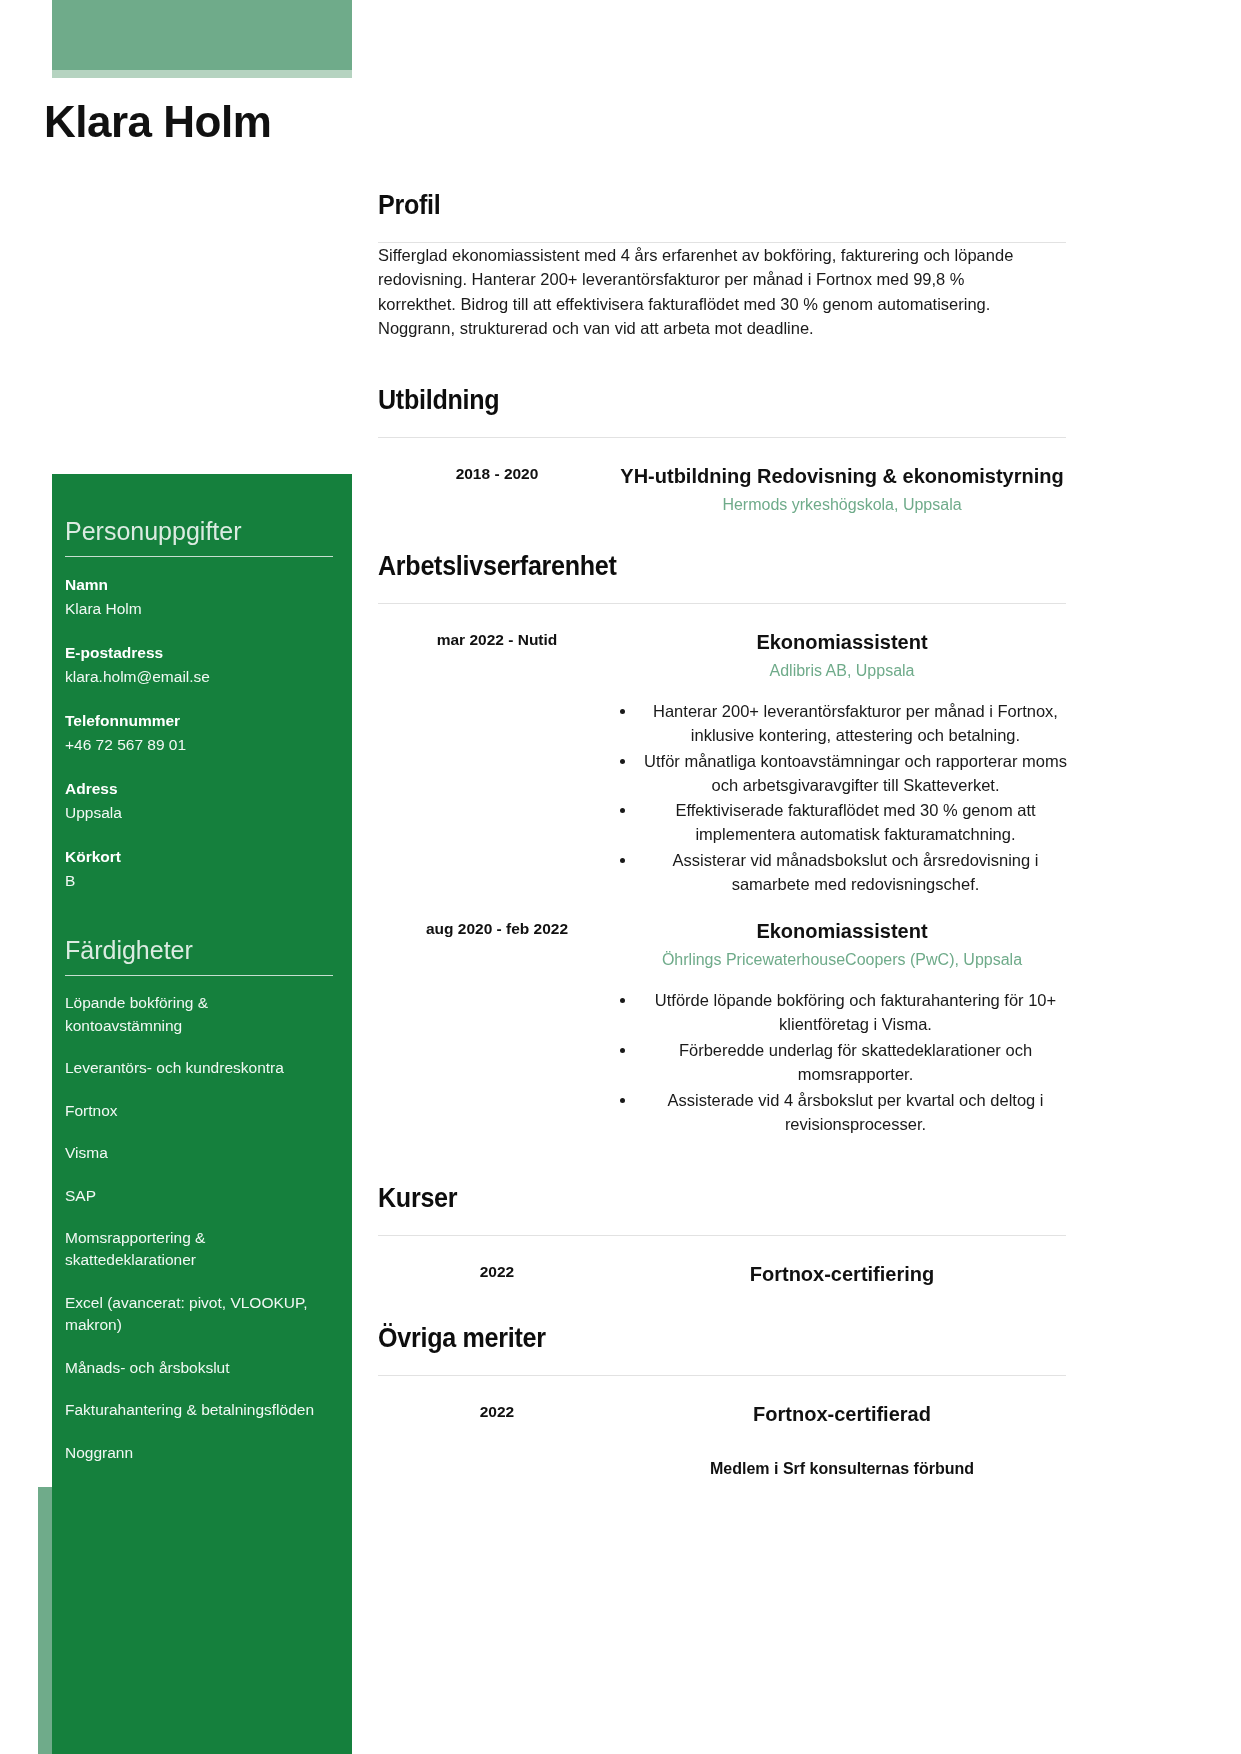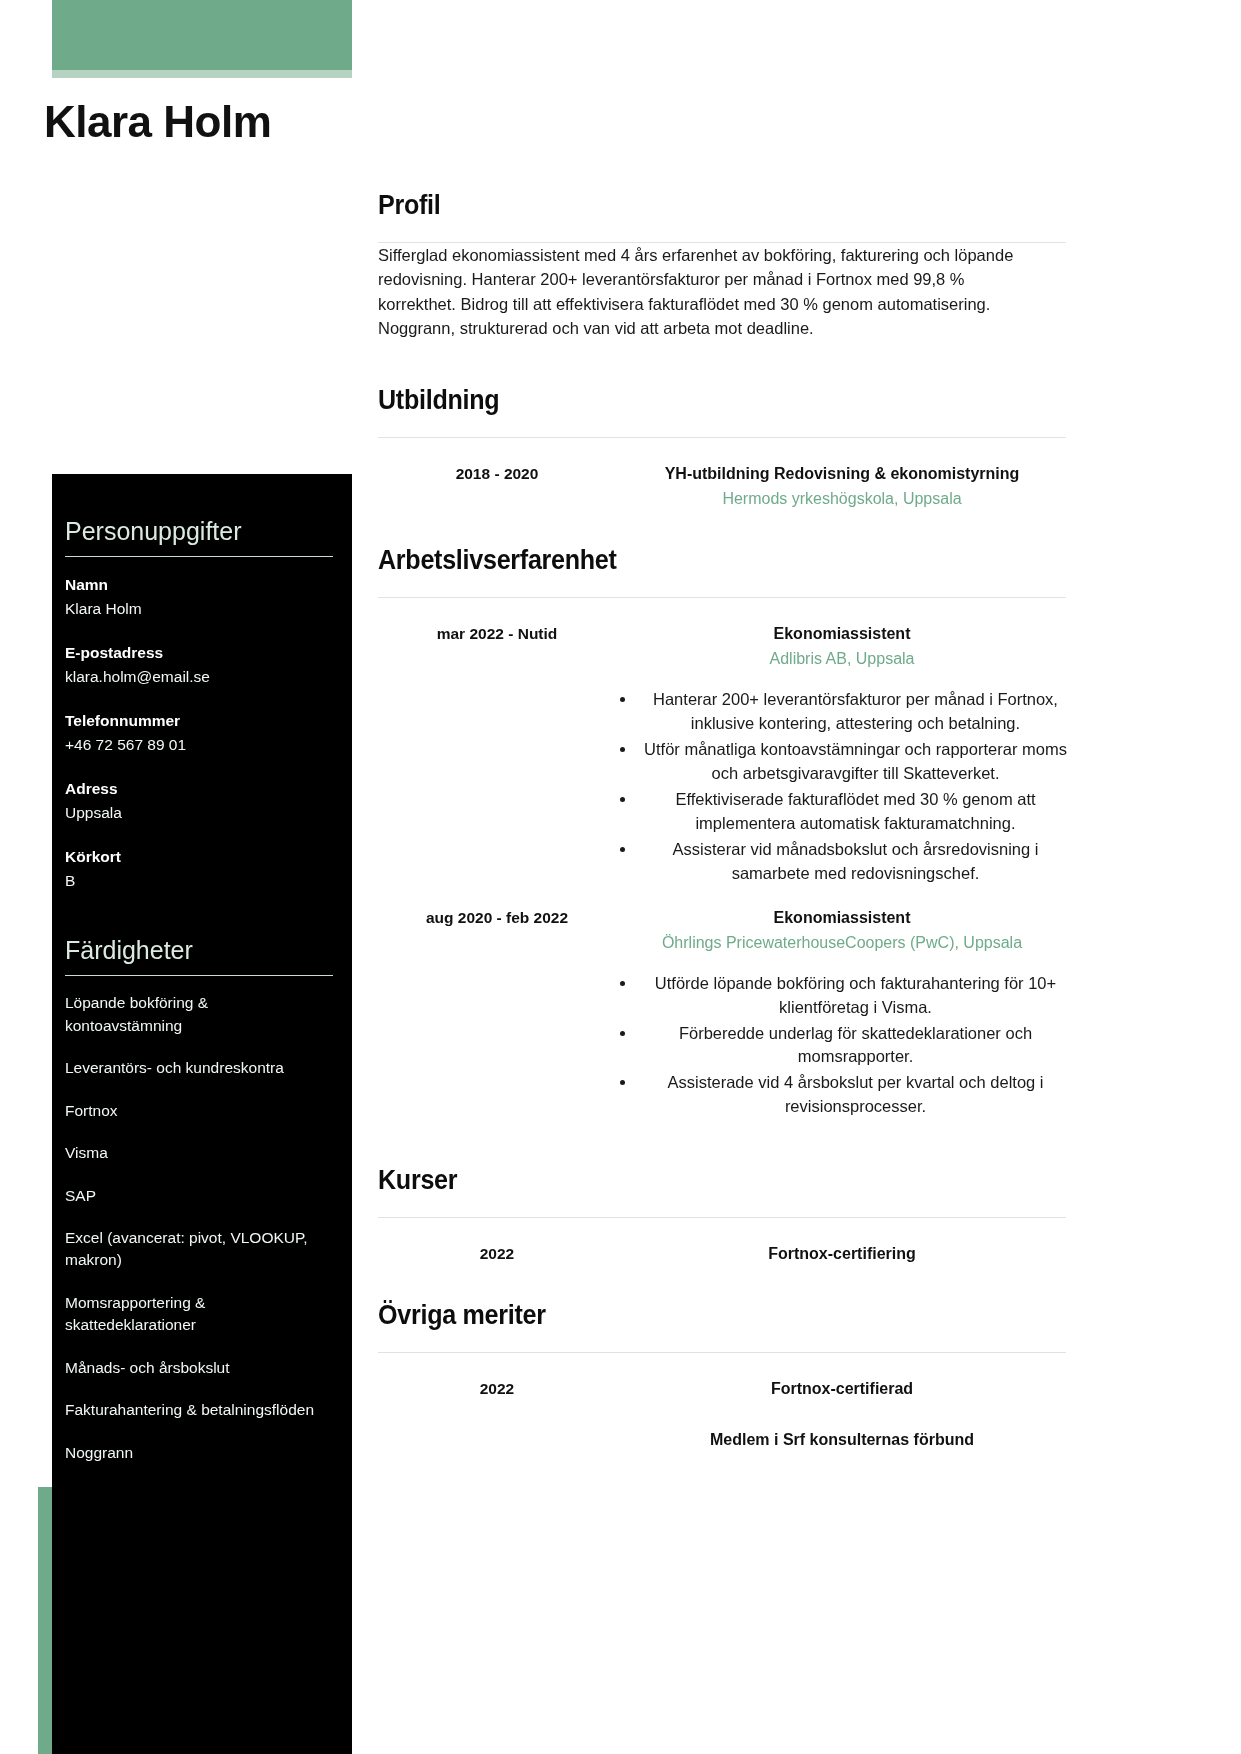--- a/index.html
+++ b/index.html
@@ -58,21 +58,21 @@
     white-space: nowrap;
   }
 
   
   .sidebar {
     position: absolute;
     left: 52px;
     top: 474px;
     width: 300px;
     height: 1280px;
-    background: #000000;
+    background: #15803d;
     padding: 26px 26px 0 13px;
     color: #ffffff;
   }
   .side-title {
     font-size: 25px;
     font-weight: 400;
     color: #DCEBE2;
     padding: 16px 0 8px 0;
     line-height: 1.2;
   }
@@ -146,21 +146,21 @@
     width: 238px;
     flex: 0 0 238px;
     font-size: 15.5px;
     font-weight: bold;
     color: #111111;
     line-height: 1.45;
     padding-top: 1px;
   }
   .entry-body { flex: 1; }
   .entry-title {
-    font-size: 16px;
+    font-size: 20px;
     font-weight: bold;
     color: #111111;
     line-height: 1.45;
   }
   .entry-org {
     font-size: 16px;
     font-weight: 400;
     color: #6FAB8A;
     line-height: 1.5;
     margin-top: 2px;
@@ -225,22 +225,22 @@
     </div>
 
     <div class="side-title" style="padding-top:22px;">Färdigheter</div>
     <div class="side-rule"></div>
 
     <div class="skill-item">Löpande bokföring &amp; kontoavstämning</div>
     <div class="skill-item">Leverantörs- och kundreskontra</div>
     <div class="skill-item">Fortnox</div>
     <div class="skill-item">Visma</div>
     <div class="skill-item">SAP</div>
+    <div class="skill-item">Momsrapportering &amp; skattedeklarationer</div>
     <div class="skill-item">Excel (avancerat: pivot, VLOOKUP, makron)</div>
-    <div class="skill-item">Momsrapportering &amp; skattedeklarationer</div>
     <div class="skill-item">Månads- och årsbokslut</div>
     <div class="skill-item">Fakturahantering &amp; betalningsflöden</div>
     <div class="skill-item">Noggrann</div>
 
   </aside>
 
   <main class="main">
 
     <div style="height:190px;"></div>
 

